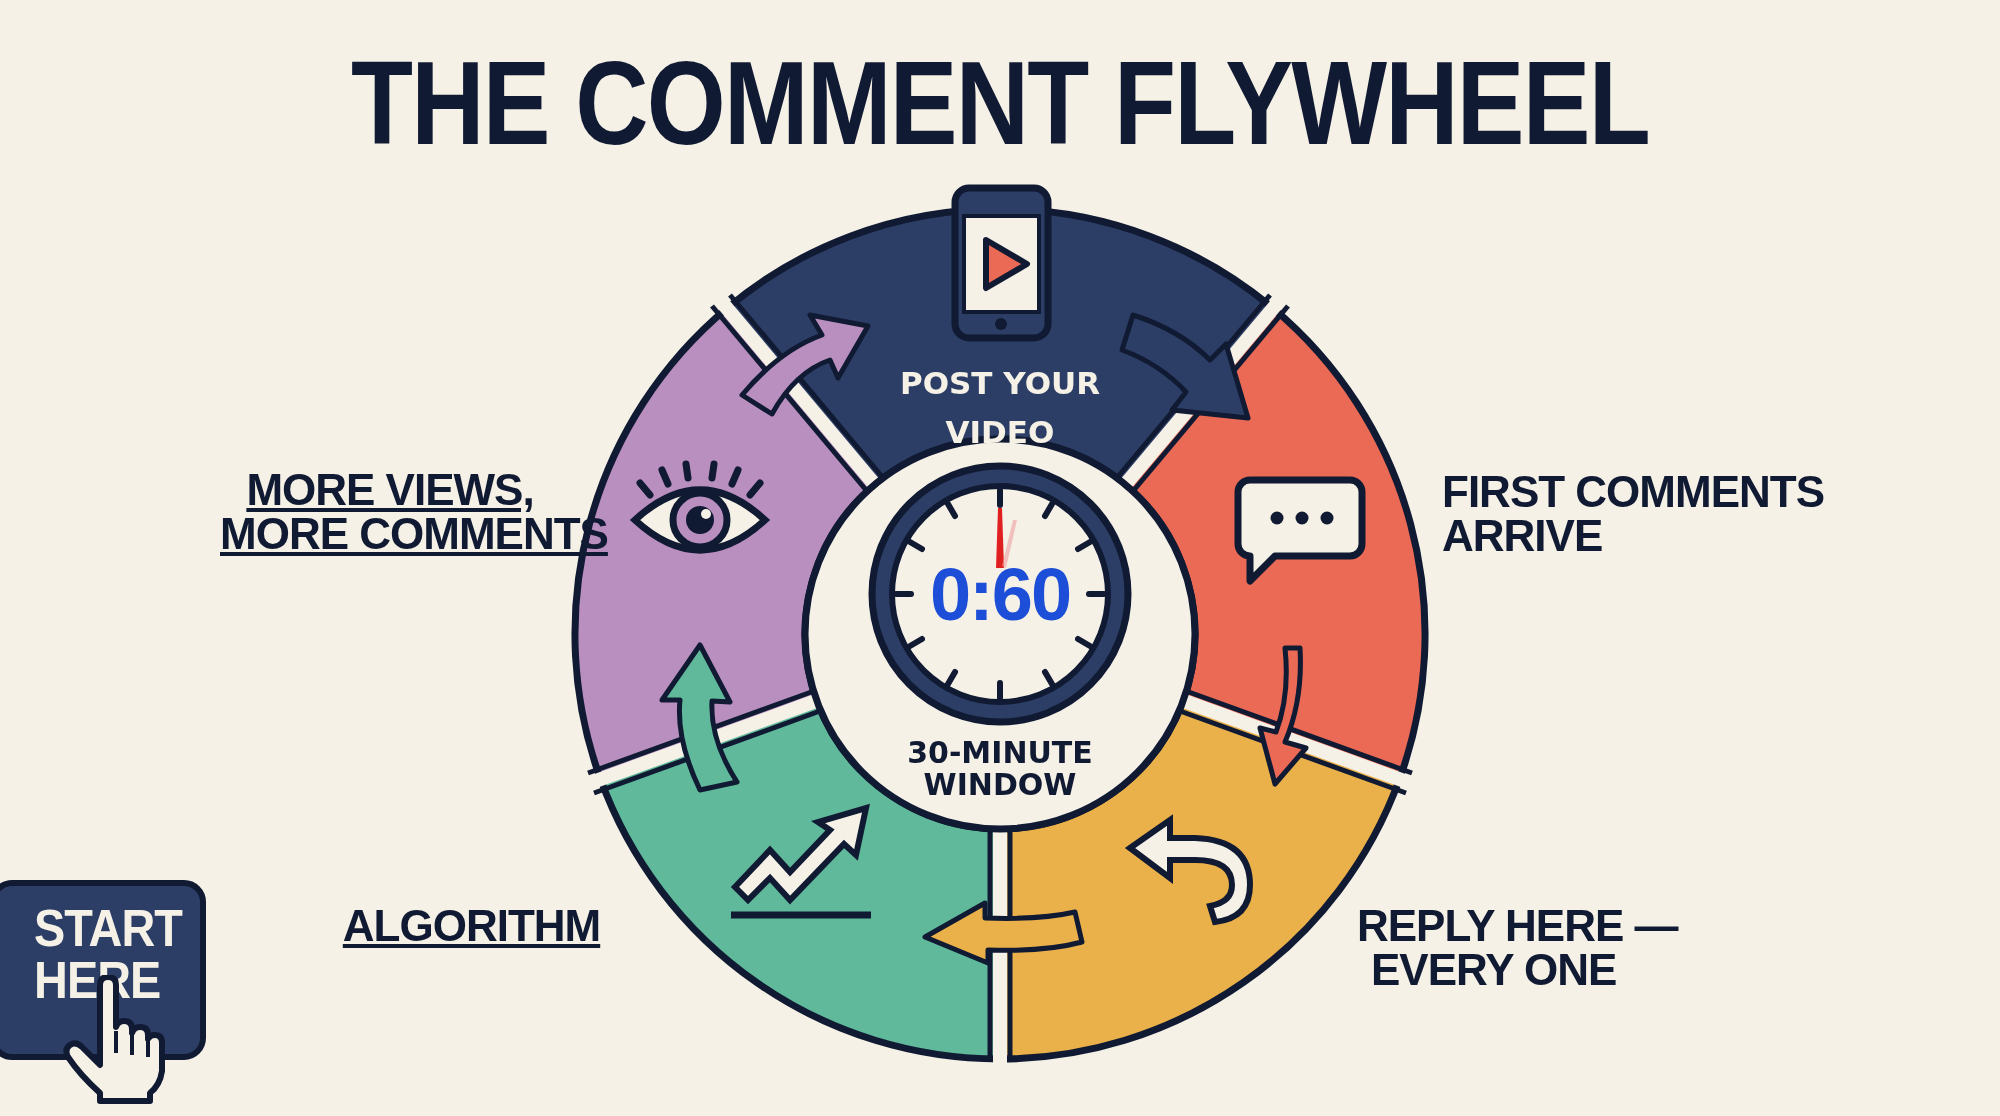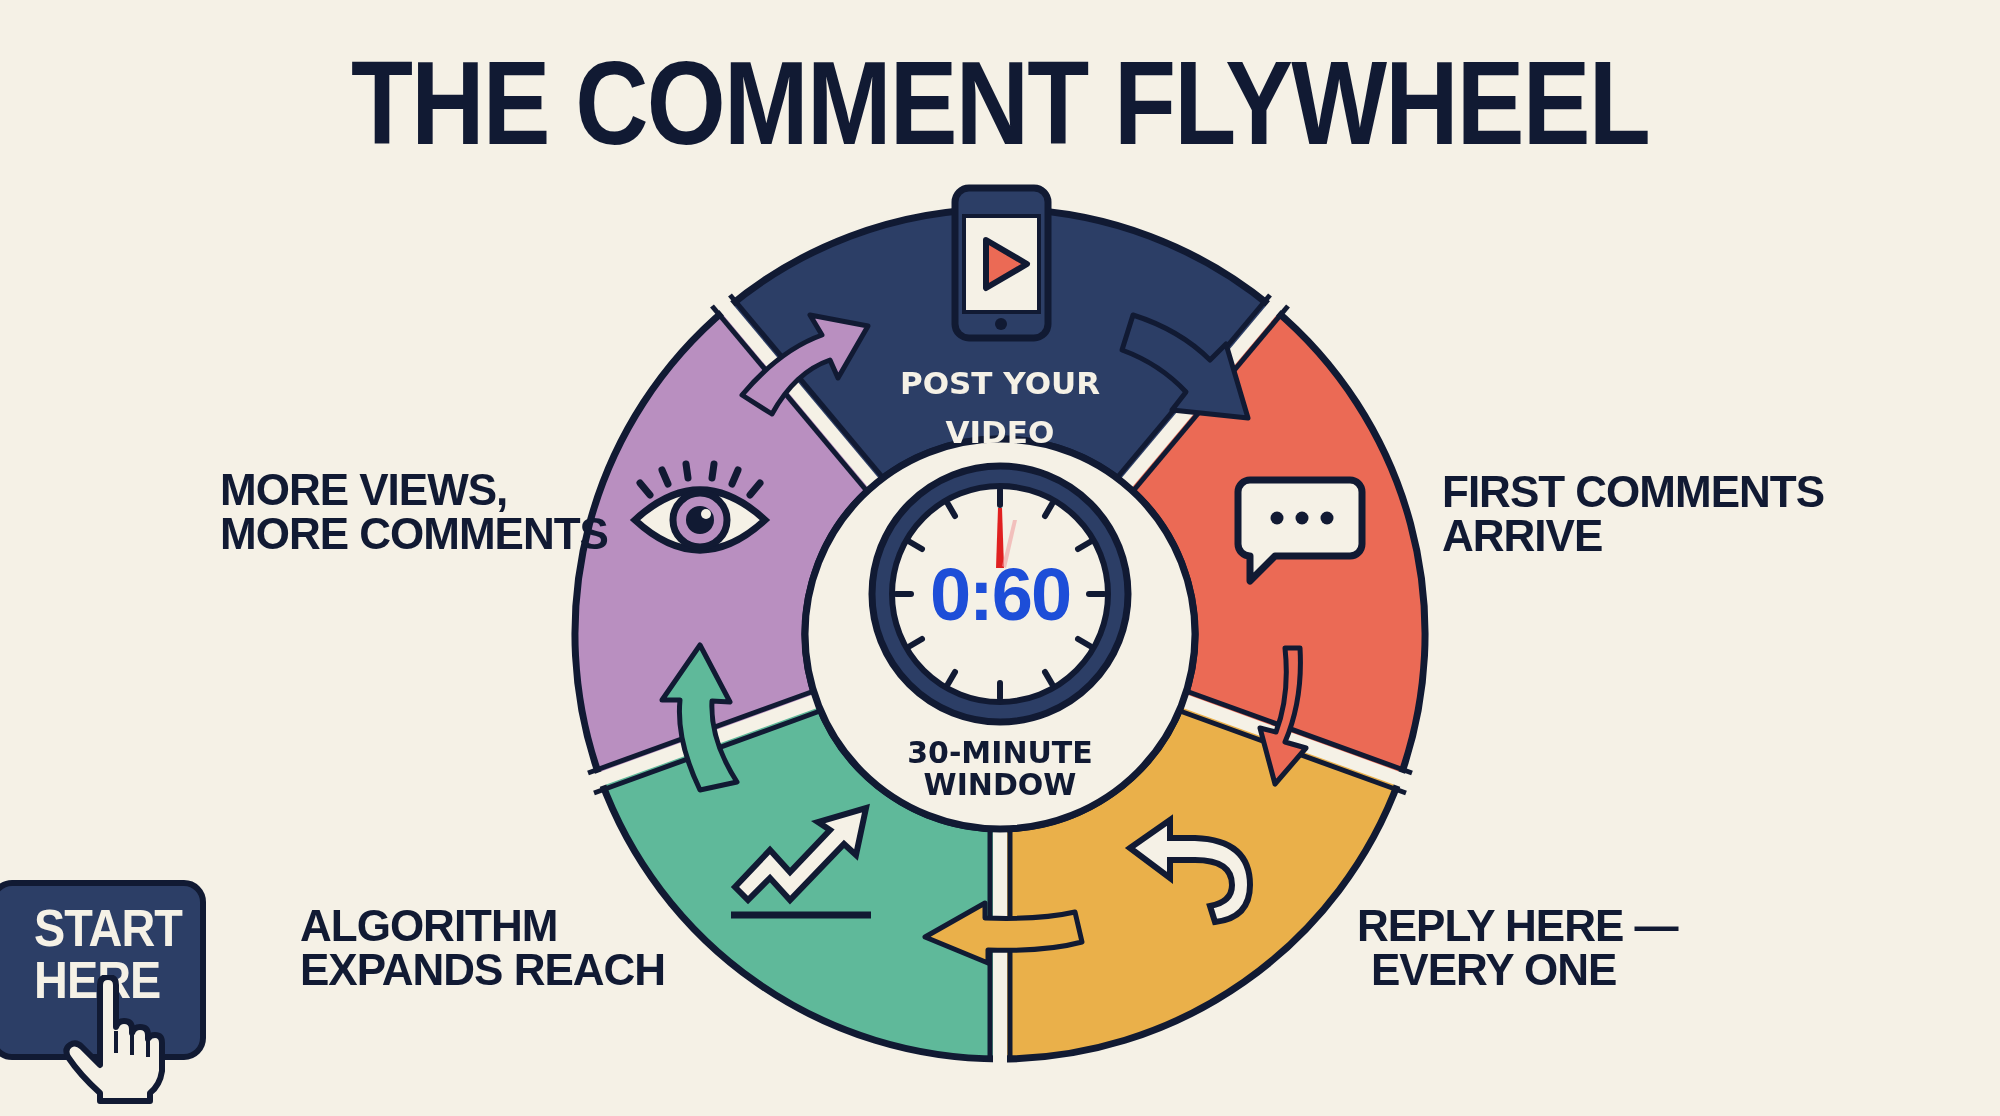--- a/index.html
+++ b/index.html
@@ -1,21 +1,21 @@
 <!DOCTYPE html>
 <html><head>
 <meta charset="utf-8">
 <style>
   html, body { margin:0; padding:0; }
   body { width:2000px; height:1116px; background:#f5f1e6; position:relative; overflow:hidden; font-family:"Liberation Sans", sans-serif; }
   .title { position:absolute; left:0; width:2000px; top:44px; text-align:center; font-family:"Liberation Sans", sans-serif; font-weight:700; font-size:118px; color:#111a33; letter-spacing:-2px; transform:scaleX(0.86); transform-origin:center; line-height:1; }
   svg.wheel { position:absolute; left:0; top:0; }
   .lbl { position:absolute; font-family:"Liberation Sans", sans-serif; font-weight:700; color:#111a33; font-size:44px; line-height:44px; letter-spacing:-1px; }
   .lbl .l { display:block; white-space:nowrap; }
-  .lbl.right-align { text-align:left; }
+  .lbl.right-align { text-align:center;text-decoration:underline; }
   .inner-txt { position:absolute; font-family:"DejaVu Sans", sans-serif; font-weight:700; text-align:center; line-height:1; }
   .start-btn { position:absolute; left:-10px; top:880px; width:216px; height:180px; background:#2c3e66; border:6px solid #111a33; border-radius:22px; box-sizing:border-box; cursor:pointer; }
   .start-btn .txt { position:absolute; left:38px; top:16px; color:#f5f1e6; font-weight:700; font-size:52px; line-height:52px; letter-spacing:-1px; transform:scaleX(0.9); transform-origin:left; }
   .hand { position:absolute; left:60px; top:975px; }
 </style>
 </head>
 <body>
 
 <div class="title">THE COMMENT FLYWHEEL</div>
 
@@ -136,21 +136,20 @@
   <span class="l">ARRIVE</span>
 </div>
 
 <div class="lbl" style="left:1357px; top:904px;">
   <span class="l">REPLY HERE —</span>
   <span class="l" style="padding-left:14px;">EVERY ONE</span>
 </div>
 
 <div class="lbl right-align" style="left:300px; width:343px; top:904px;">
   <span class="l">ALGORITHM</span>
-  <span class="l">EXPANDS REACH</span>
 </div>
 
 <div class="lbl right-align" style="left:220px; width:340px; top:468px;">
   <span class="l">MORE VIEWS,</span>
   <span class="l">MORE COMMENTS</span>
 </div>
 
 <div class="start-btn">
   <div class="txt">
     <div>START</div>

